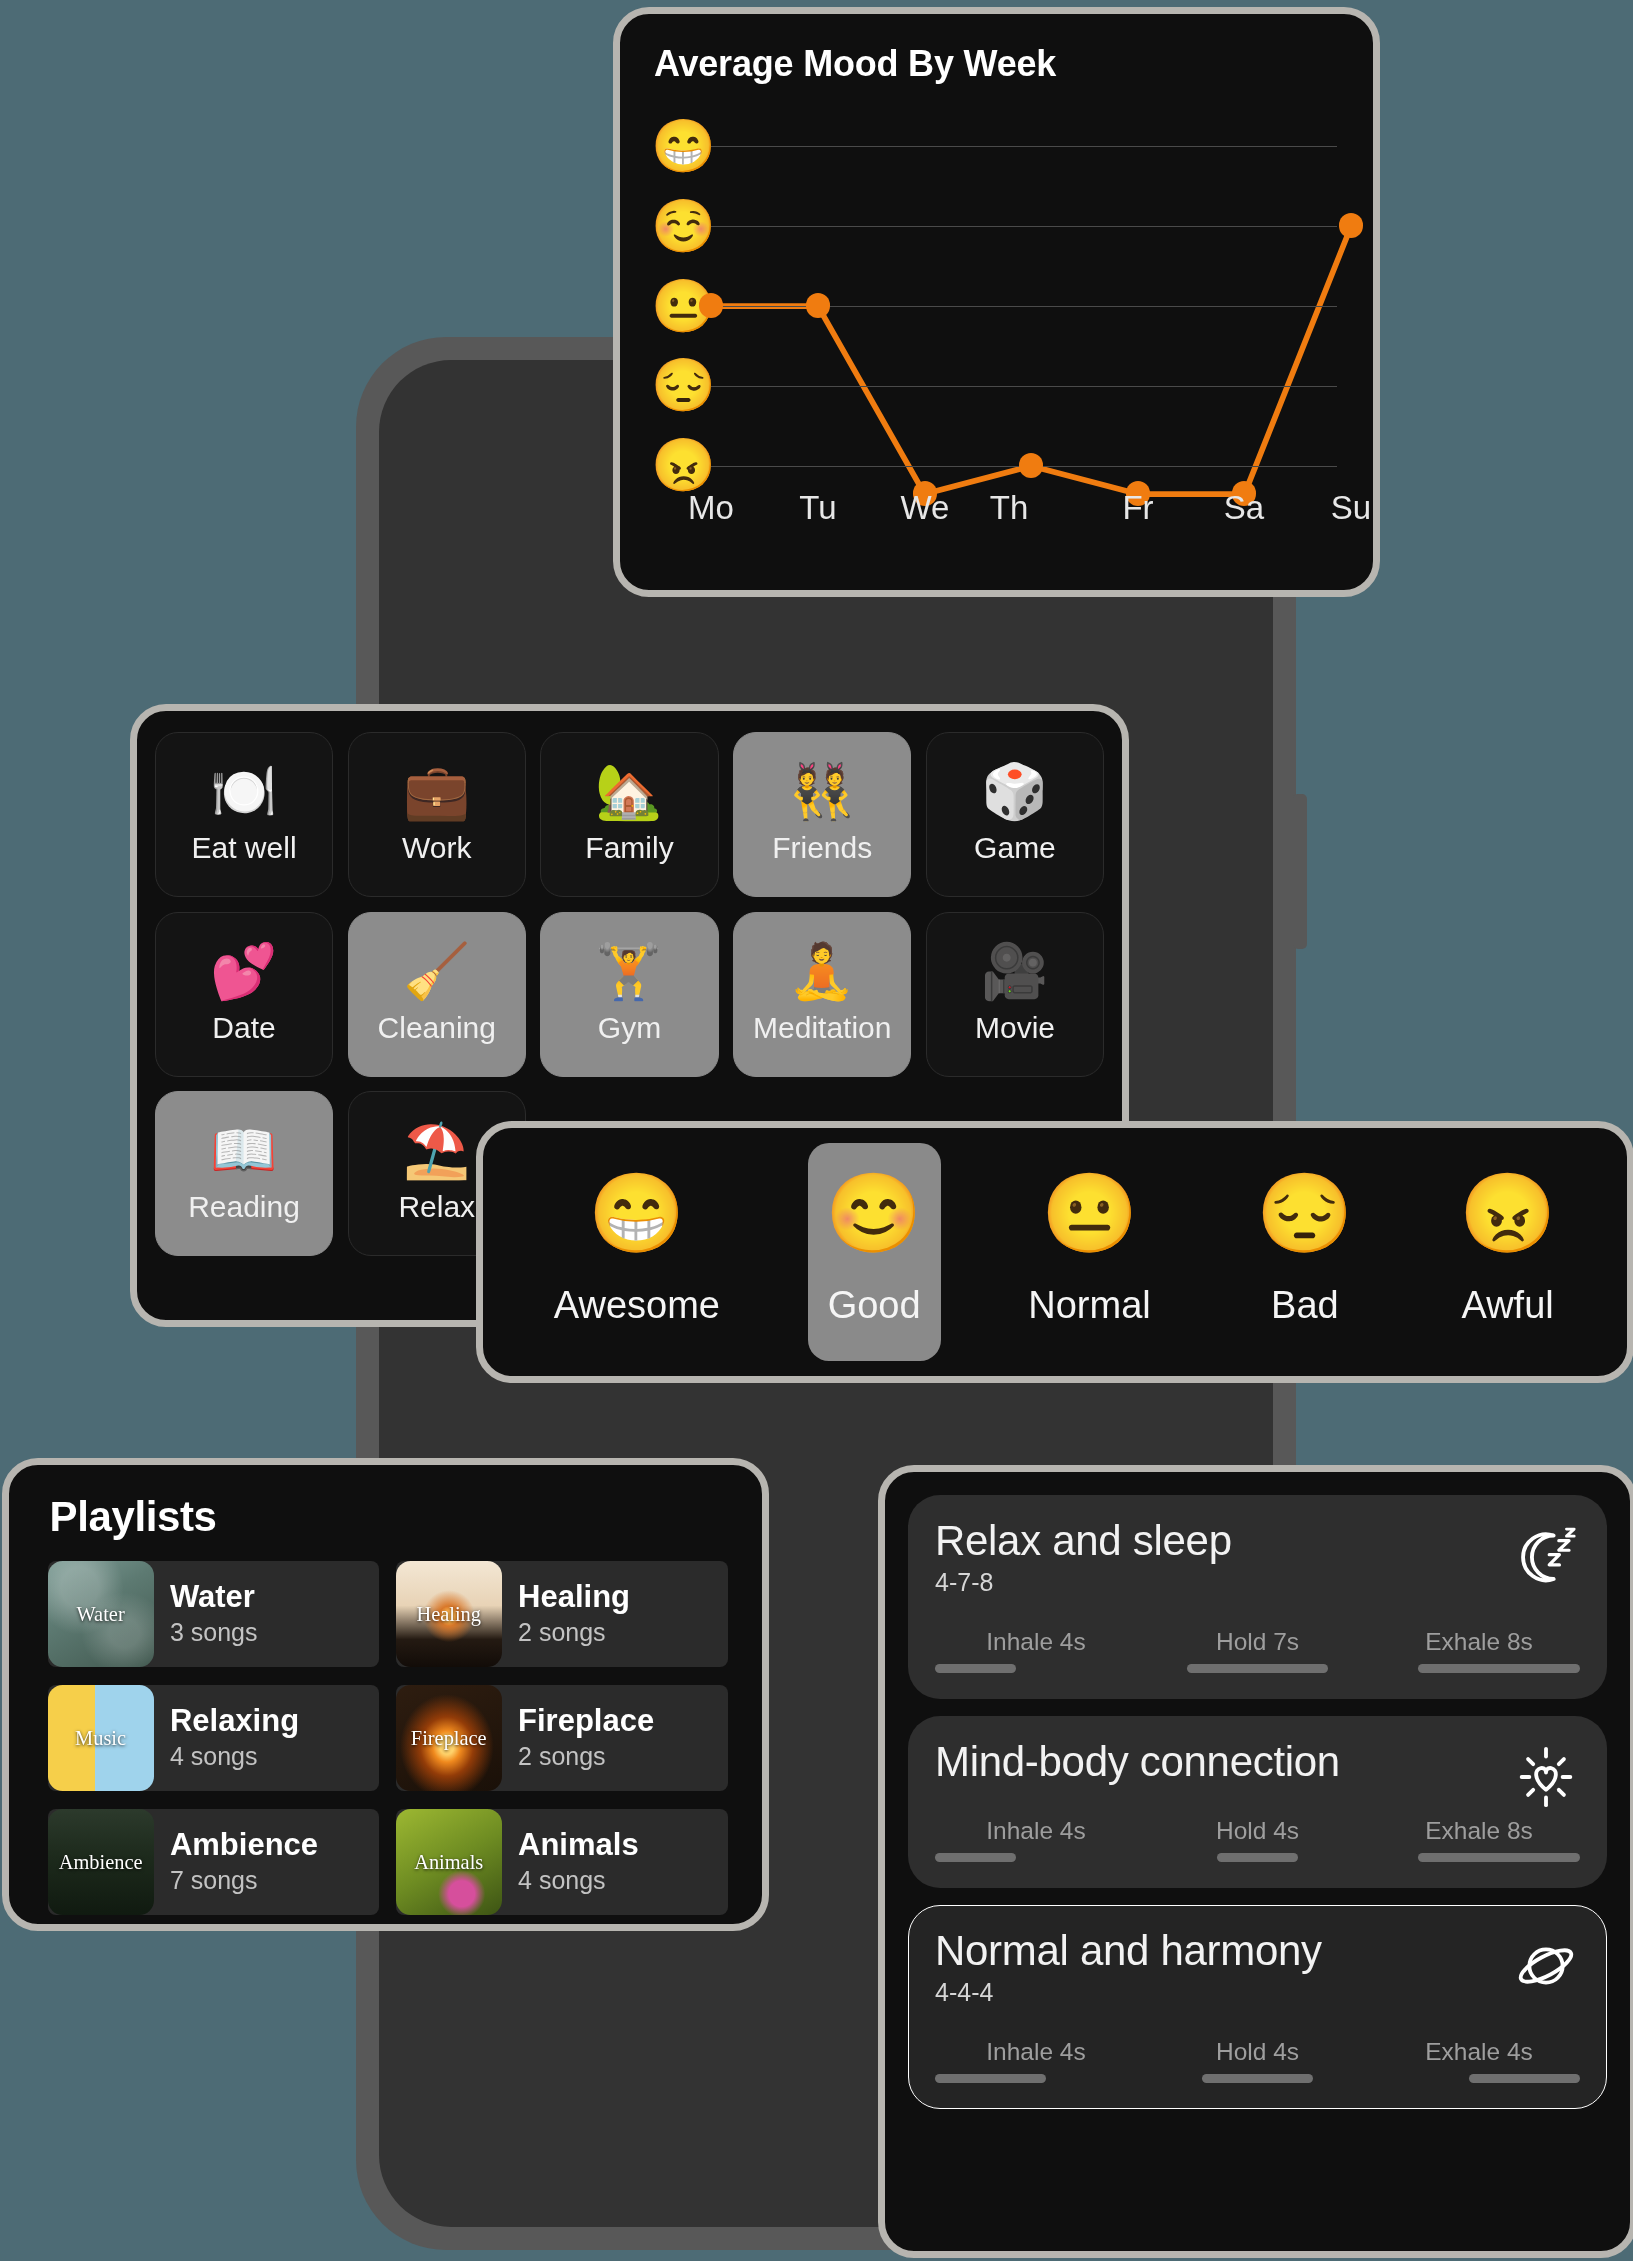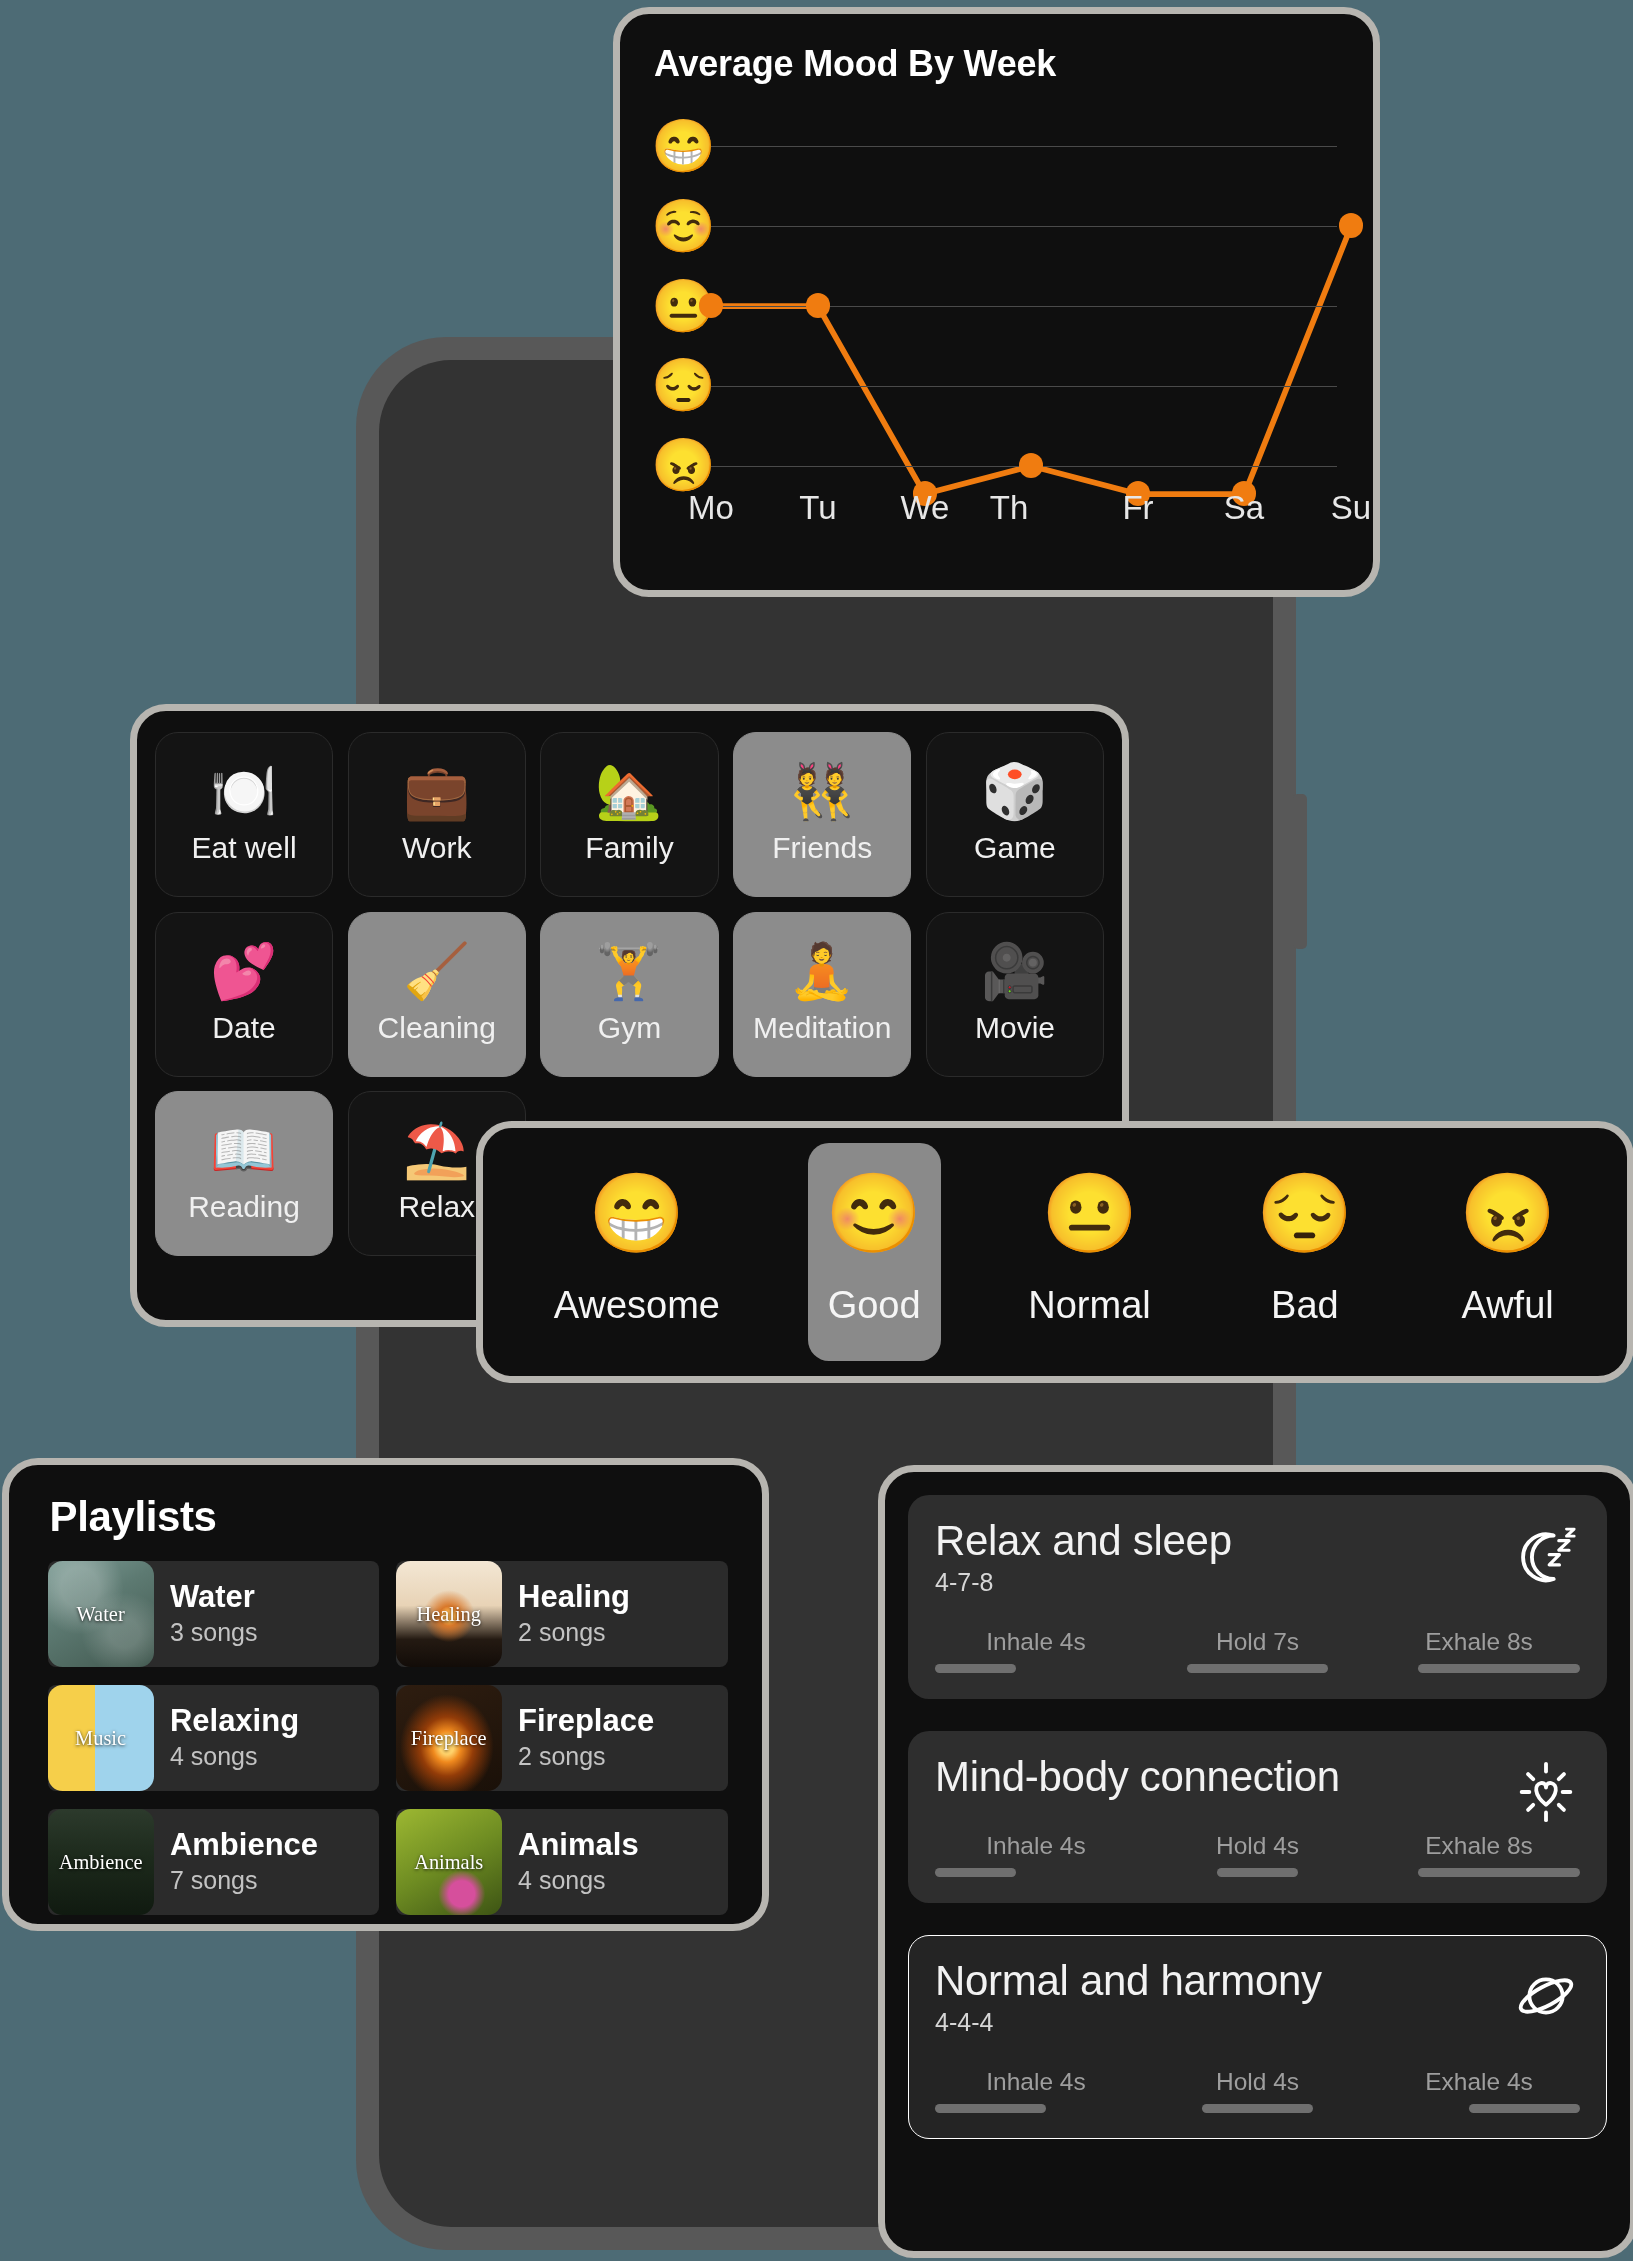--- a/index.html
+++ b/index.html
@@ -218,23 +218,23 @@
       repeating-linear-gradient(92deg, rgba(0,0,0,.45) 0 5.7px, transparent 5.7px 16.3px); }
   .th-animals { background:
       radial-gradient(circle at 62% 80%, #d64f9c 0 12%, transparent 22%),
       linear-gradient(150deg,#9db832 0%,#6e8c22 50%,#3d5414 100%); }
 
   
   #breath-panel { left: 878px; top: 1465px; width: 759px; height: 793px; }
   .br-list { padding: 23px 23px 0 23px; }
   .br-card {
     background: #2e2e2e;
-    border-radius: 21px;
+    border-radius: 32px;
     padding: 21px 26px 24.5px 26px;
-    margin-bottom: 32px;
+    margin-bottom: 17px;
     position: relative;
     box-sizing: border-box;
     border: 1.6px solid transparent;
   }
   .br-card.selected { border-color: #ffffff; background: #242424; }
   .br-name {
     color: #f2f2f2;
     font-size: 42px;
     font-weight: 300;
     letter-spacing: -0.3px;

